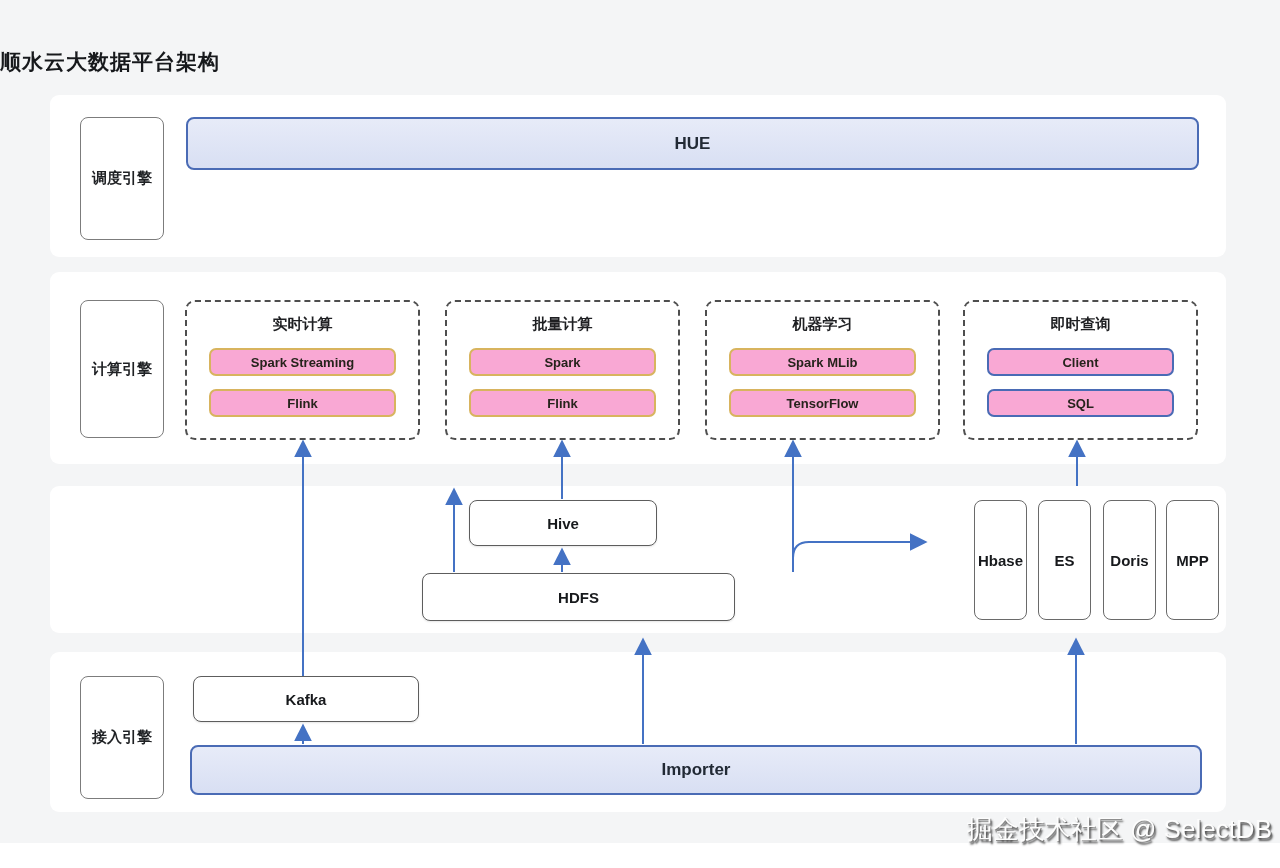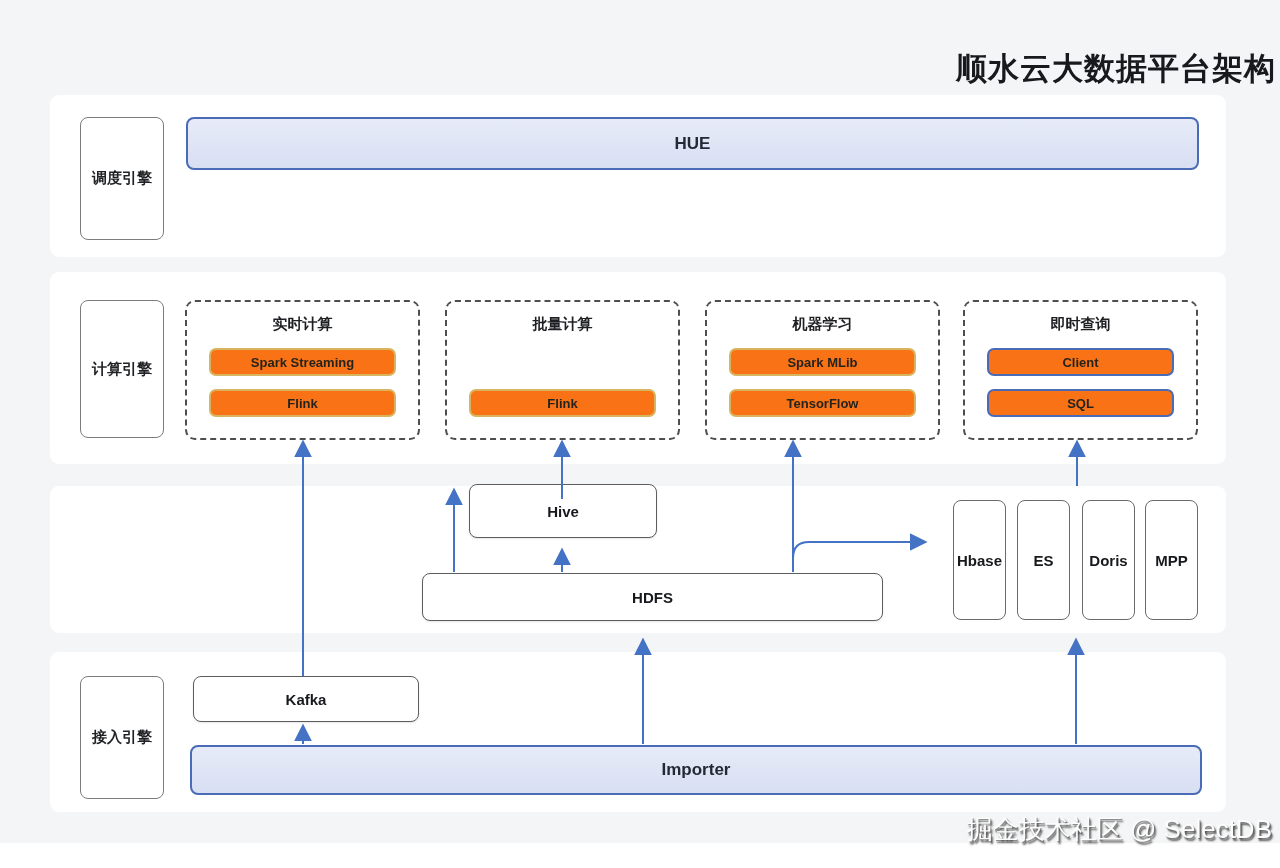--- a/index.html
+++ b/index.html
@@ -1,20 +1,20 @@
 <!DOCTYPE html>
 <html><head>
 <meta charset="utf-8">
 <style>
   html,body{margin:0;padding:0;background:#ffffff;}
   #app{position:relative;width:1280px;height:868px;background:#ffffff;overflow:hidden;
        font-family:"Liberation Sans","DejaVu Sans",sans-serif;}
   .bg{position:absolute;left:0;top:0;width:1280px;height:843px;background:#f4f5f6;}
-  .title{position:absolute;top:48px;left:0;width:1276px;text-align:right;
-         font-size:31px;font-weight:bold;color:#17191c;letter-spacing:1px;z-index:2;}
+  .title{position:absolute;top:48px;left:0;width:1276px;text-align:left;
+         font-size:21px;font-weight:bold;color:#17191c;letter-spacing:1px;z-index:2;}
   .band{position:absolute;left:50px;width:1176px;background:#ffffff;border-radius:9px;z-index:1;}
   .b1{top:95px;height:162px}
   .b2{top:272px;height:192px}
   .b3{top:486px;height:147px}
   .b4{top:652px;height:160px}
   .engine{position:absolute;left:80px;width:82px;background:#ffffff;border:1.5px solid #7c7c7c;
           border-radius:8px;display:flex;align-items:center;justify-content:center;
           font-size:15px;font-weight:bold;color:#1f2124;z-index:3;}
   .e1{top:117px;height:121px}
   .e2{top:300px;height:136px}
@@ -24,34 +24,34 @@
            border:2px solid #4a6bb5;border-radius:8px;display:flex;align-items:center;
            justify-content:center;font-size:17px;font-weight:bold;color:#222a35;z-index:3;box-sizing:border-box;}
   .hue{left:186px;top:117px;width:1013px;height:53px}
   .oozie{left:186px;top:185px;width:1013px;height:52px}
   .importer{left:190px;top:745px;width:1012px;height:50px}
   .group{position:absolute;top:300px;width:235px;height:140px;border:2px dashed #4e4e4e;
          border-radius:10px;z-index:3;box-sizing:border-box;}
   .g1{left:185px}.g2{left:445px}.g3{left:705px}.g4{left:963px}
   .group-title{position:absolute;top:13px;left:0;width:100%;text-align:center;
                font-size:15px;font-weight:bold;color:#1e1f22;}
-  .chip{position:absolute;left:22px;width:187px;height:28px;background:#f97316;
+  .chip{position:absolute;left:22px;width:187px;height:28px;background:#f9a8d4;
         border:2px solid #d8b45e;border-radius:7px;display:flex;align-items:center;
         justify-content:center;font-size:13px;font-weight:bold;color:#26231c;box-sizing:border-box;}
   .chip.c1{top:46px}.chip.c2{top:87px}
   .g4 .chip{border-color:#4a6bb5}
   .wbox{position:absolute;background:#ffffff;border:1.5px solid #5d5d5d;border-radius:8px;
         display:flex;align-items:center;justify-content:center;font-size:15px;font-weight:bold;
         color:#17191c;z-index:3;box-shadow:0 1px 2px rgba(0,0,0,0.10);box-sizing:border-box;}
-  .hive{left:469px;top:484px;width:188px;height:54px}
-  .hdfs{left:422px;top:573px;width:461px;height:48px}
+  .hive{left:469px;top:500px;width:188px;height:46px}
+  .hdfs{left:422px;top:573px;width:313px;height:48px}
   .kafka{left:193px;top:676px;width:226px;height:46px}
   .store{position:absolute;top:500px;width:53px;height:120px;background:#ffffff;
          border:1.5px solid #6a6a6a;border-radius:8px;display:flex;align-items:center;
-         justify-content:center;font-size:15px;font-weight:bold;color:#17191c;z-index:3;box-sizing:border-box;}
+         justify-content:center;font-size:15px;font-weight:bold;color:#17191c;z-index:3;box-sizing:border-box;margin-left:21px;}
   .s1{left:953px}.s2{left:1017px}.s3{left:1082px}.s4{left:1145px}
   .arrows{position:absolute;left:0;top:0;z-index:5;pointer-events:none;}
   .watermark{position:absolute;top:812px;right:8px;font-size:26px;font-weight:normal;color:#fdfdfd;
              text-shadow:2px 3px 2px rgba(70,70,70,0.9), 1px 1px 0 rgba(90,90,90,0.6);z-index:9;}
 </style>
 </head>
 <body>
 
 <div id="app">
   <div class="bg"></div>
@@ -69,20 +69,21 @@
 
   <div class="bluebar hue">HUE</div>
 
   <div class="group g1">
     <div class="group-title">实时计算</div>
     <div class="chip c1">Spark Streaming</div>
     <div class="chip c2">Flink</div>
   </div>
   <div class="group g2">
     <div class="group-title">批量计算</div>
+    <div class="chip c1">Spark</div>
     <div class="chip c2">Flink</div>
   </div>
   <div class="group g3">
     <div class="group-title">机器学习</div>
     <div class="chip c1">Spark MLib</div>
     <div class="chip c2">TensorFlow</div>
   </div>
   <div class="group g4">
     <div class="group-title">即时查询</div>
     <div class="chip c1">Client</div>

